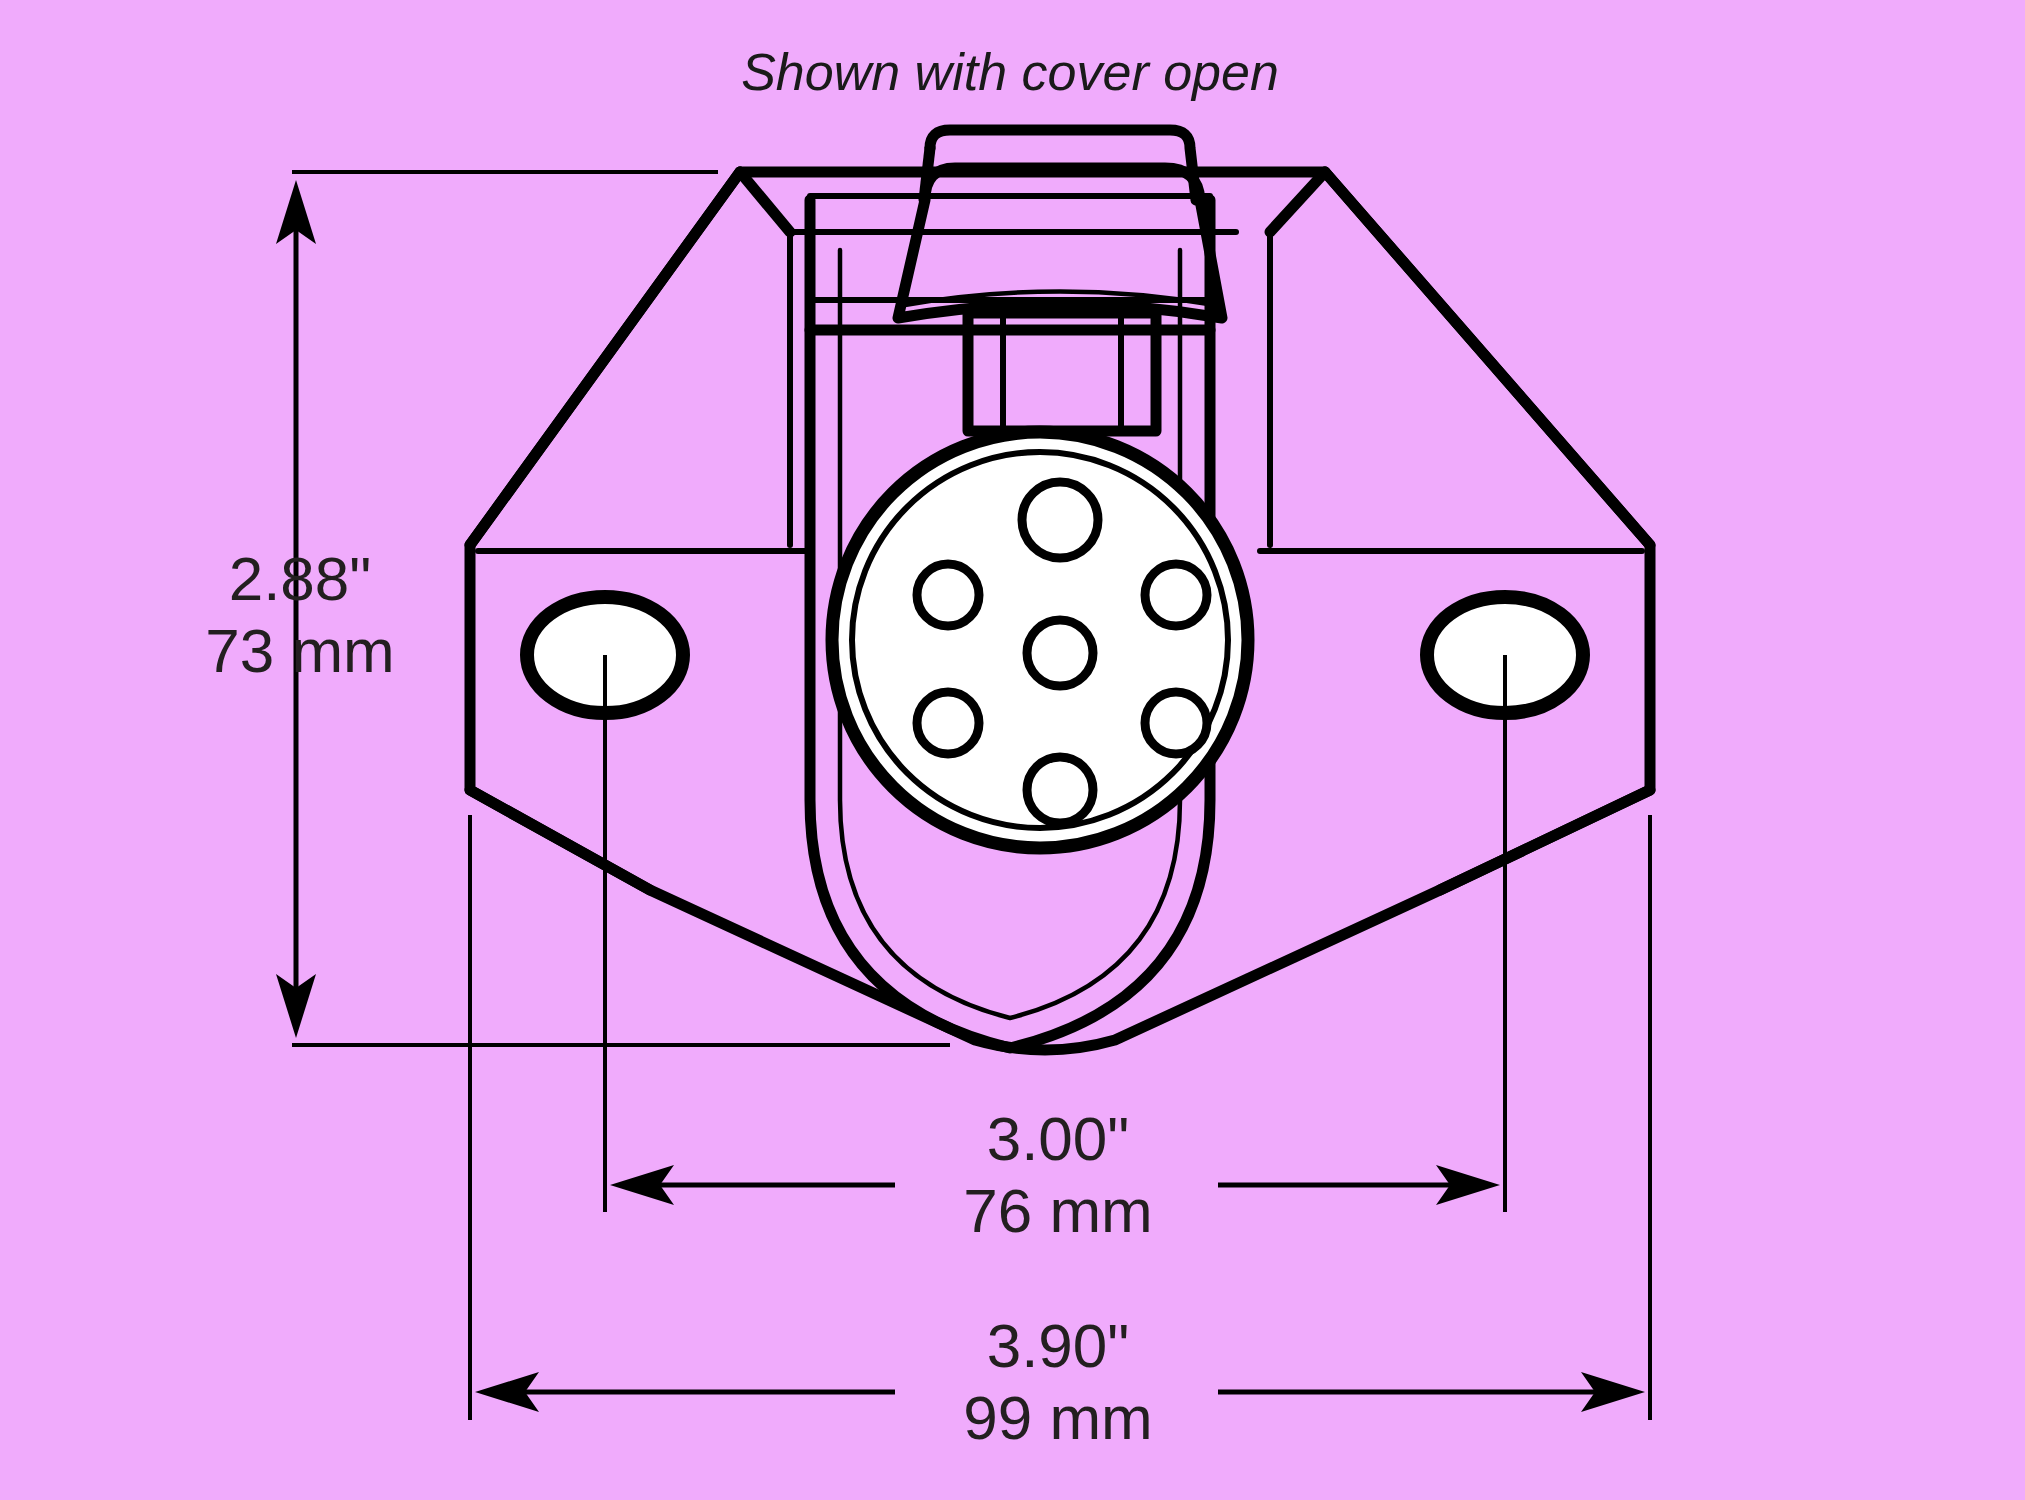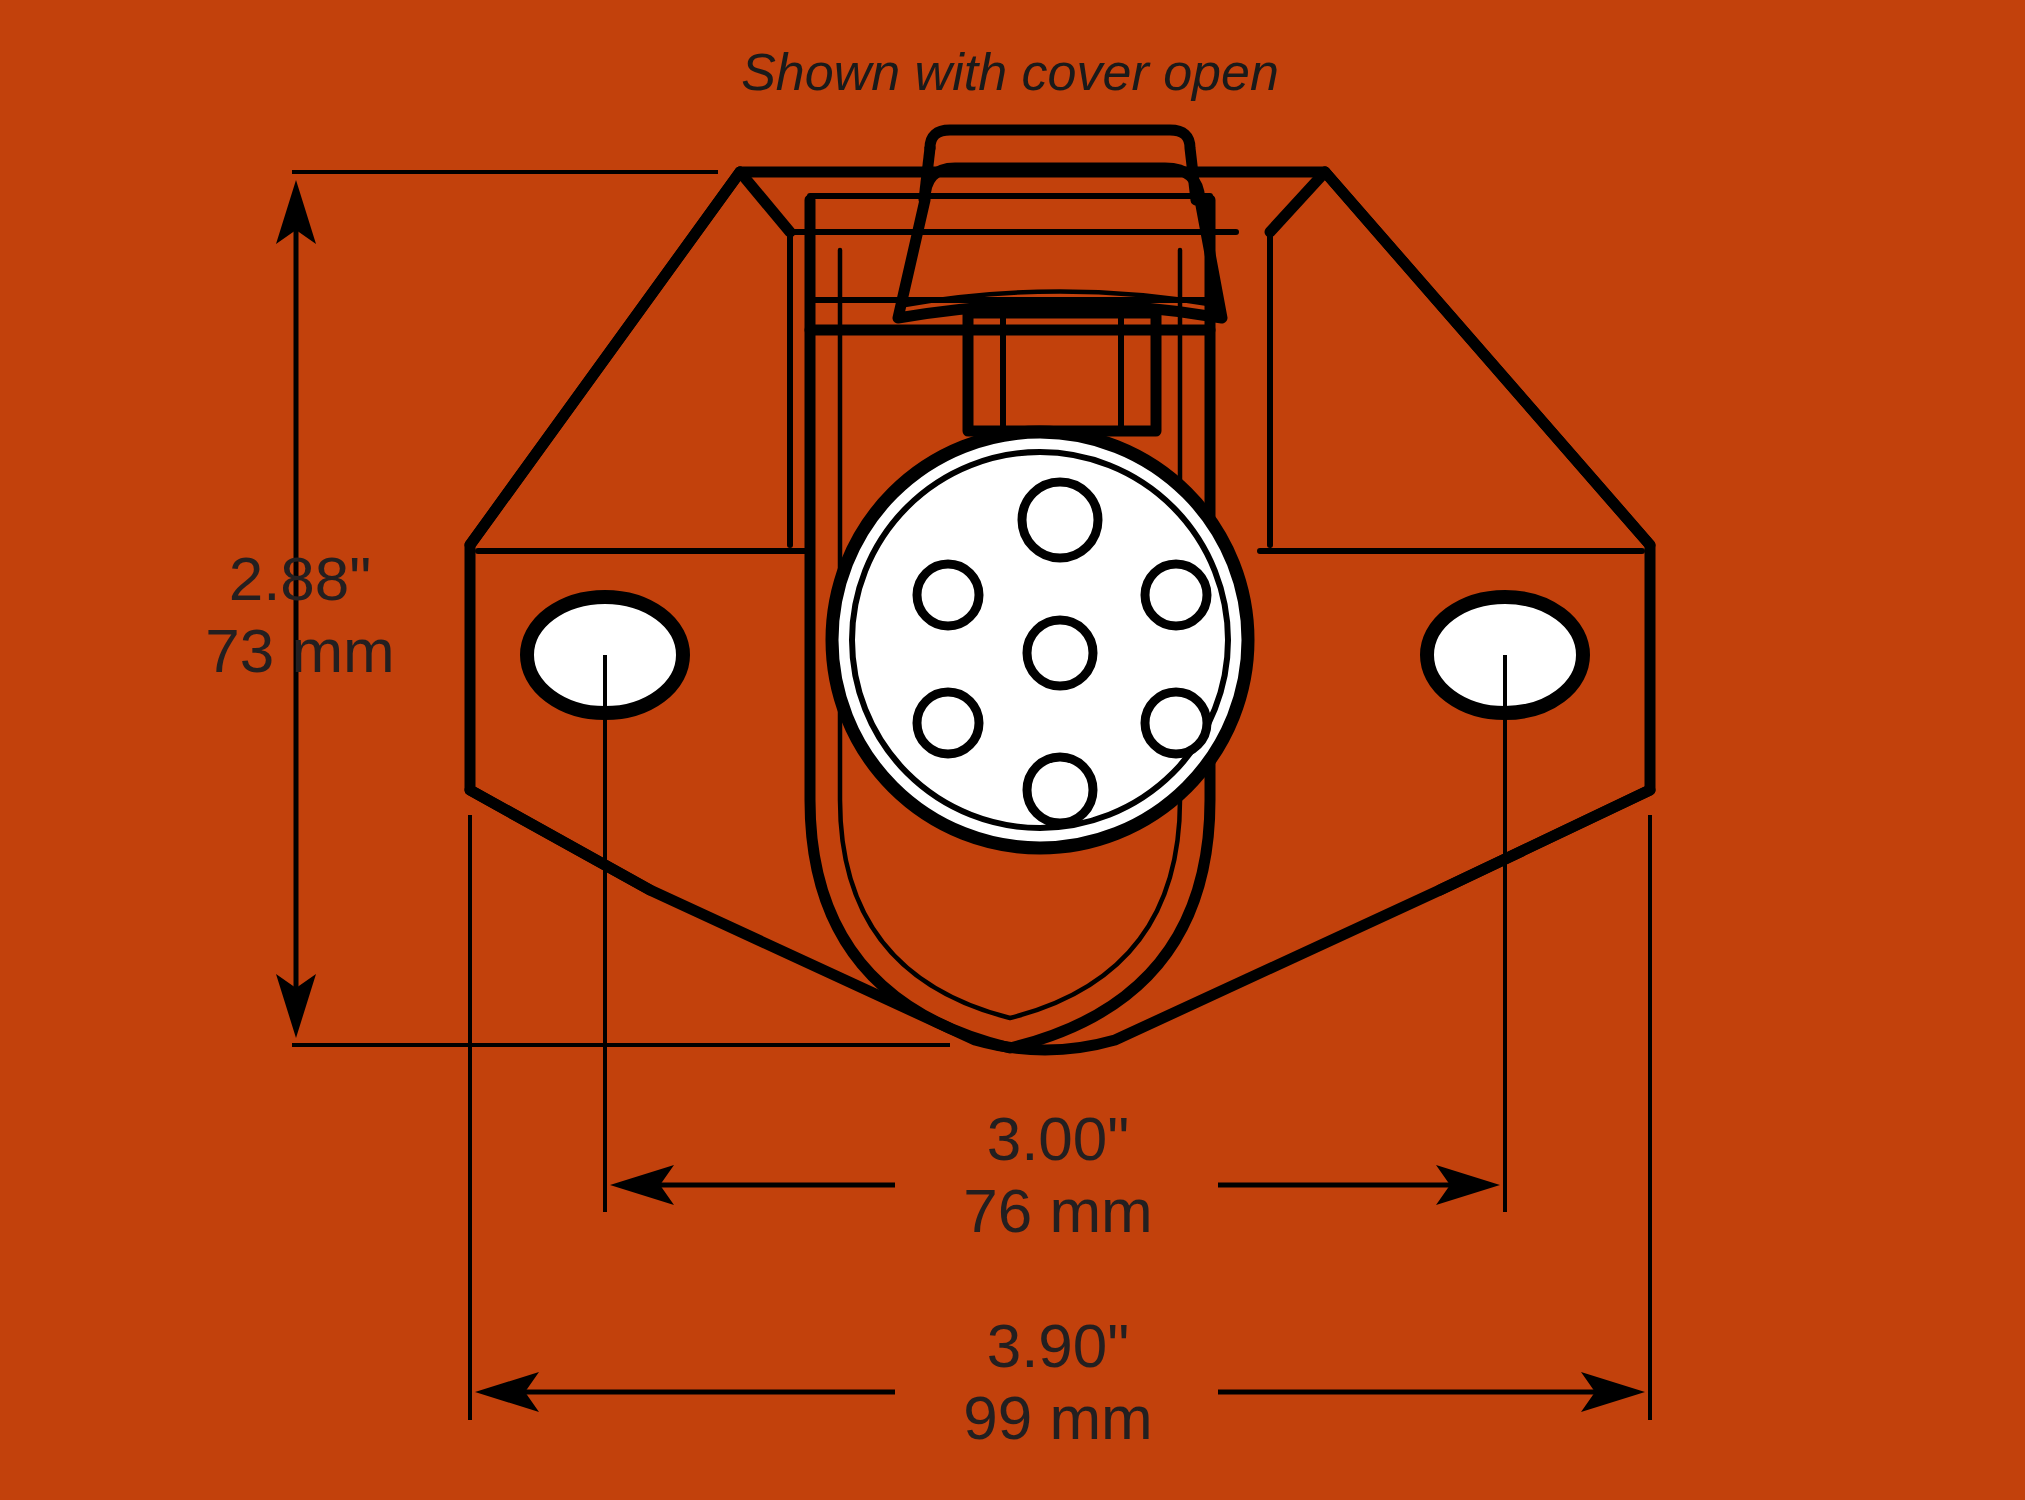--- a/index.html
+++ b/index.html
@@ -10,21 +10,21 @@
   body {
     width: 2025px;
     height: 1500px;
     font-family: "Liberation Sans", sans-serif;
     overflow: hidden;
   }
   #stage {
     position: relative;
     width: 2025px;
     height: 1500px;
-    background: #c2410c;
+    background: #f0abfc;
   }
   svg#drawing {
     position: absolute;
     top: 0;
     left: 0;
     width: 2025px;
     height: 1500px;
     display: block;
   }
   .caption-text {

